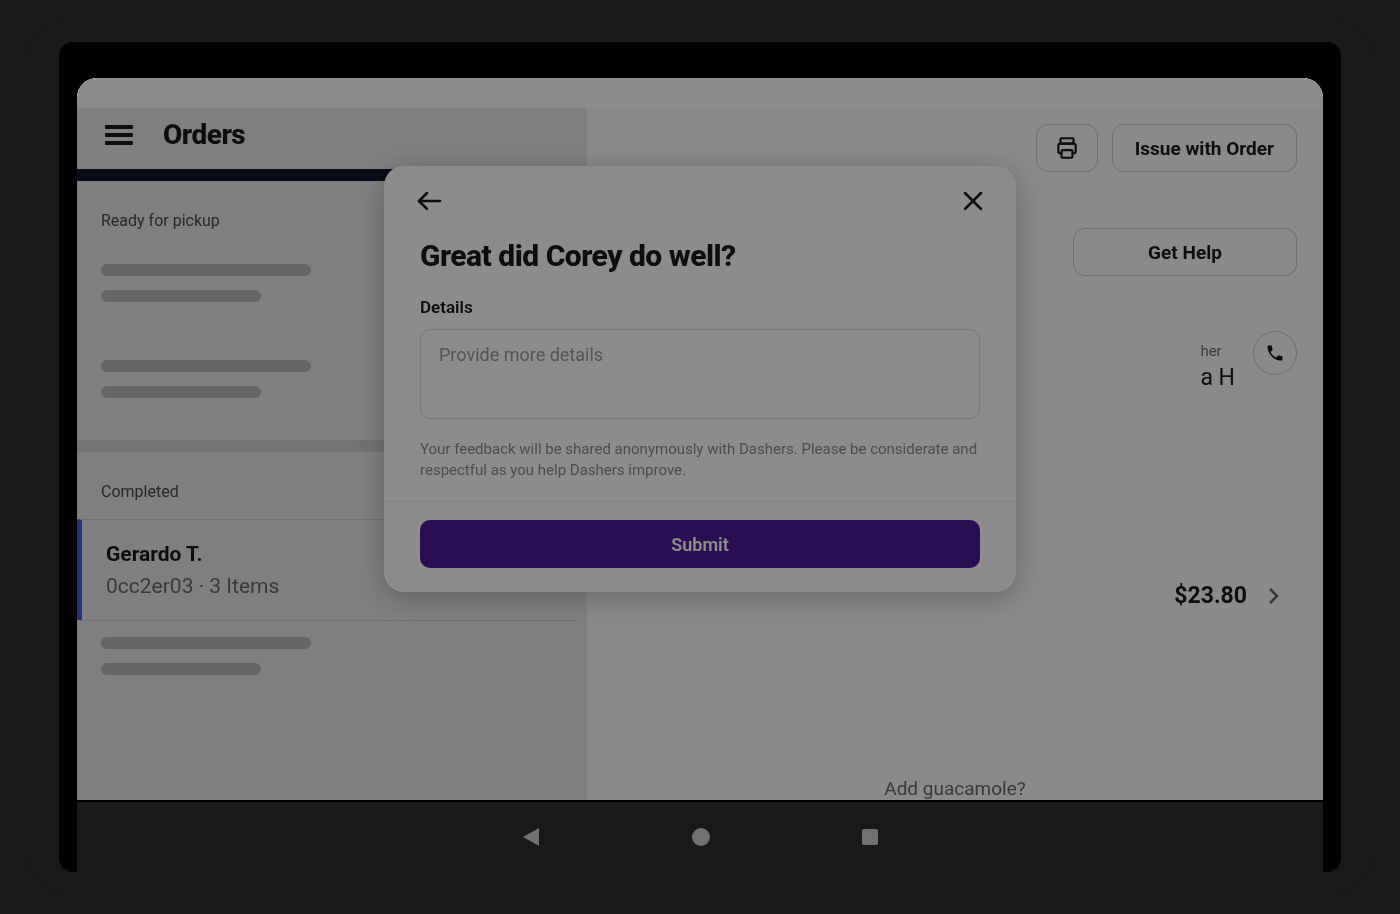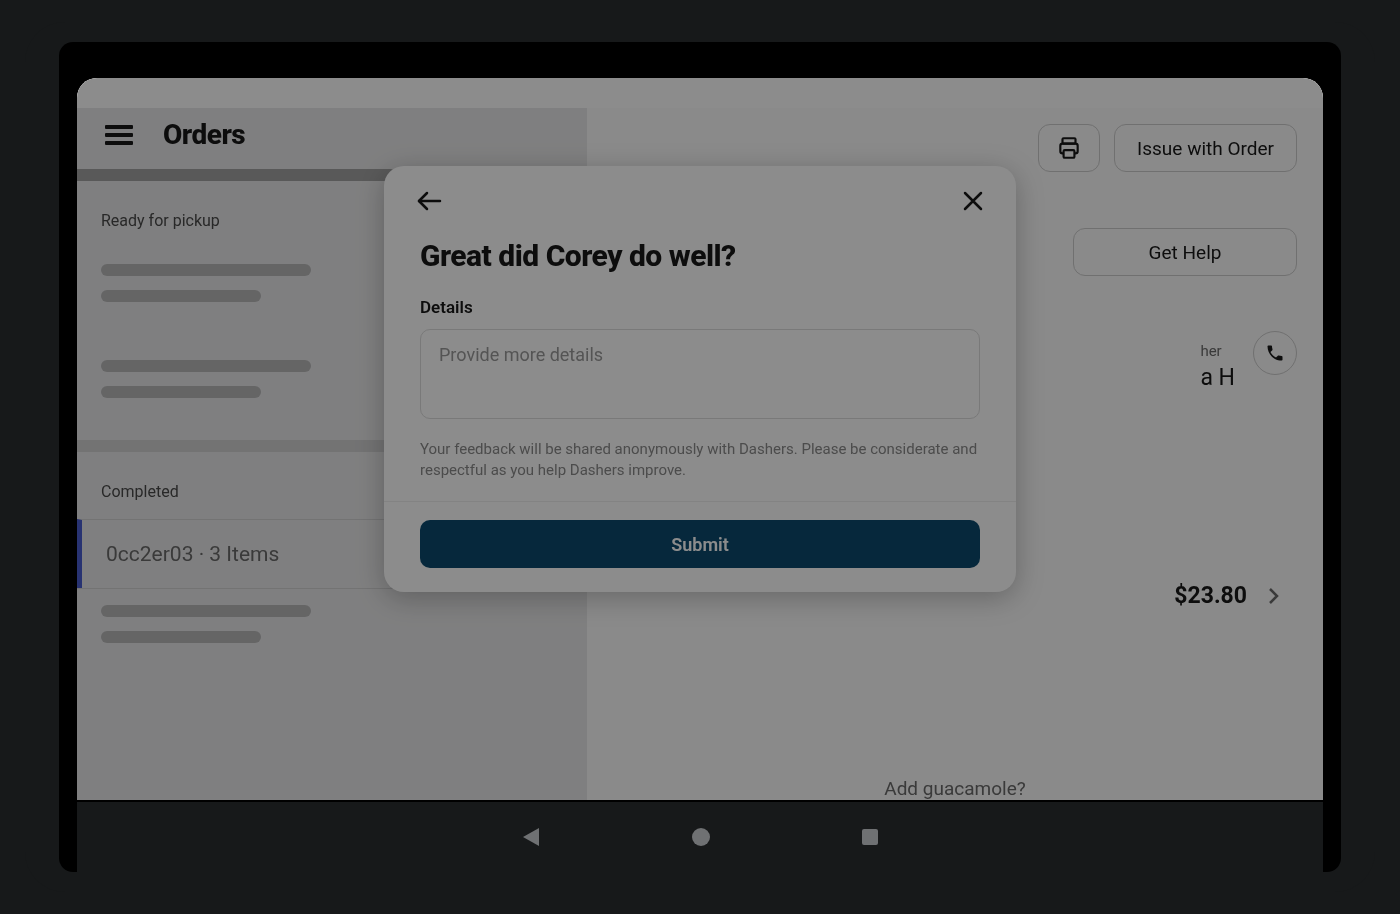--- a/index.html
+++ b/index.html
@@ -75,21 +75,21 @@
       cursor: pointer;
     }
     .menu-icon span { height: 4px; background: #191919; border-radius: 1px; }
     .page-title { font-size: 28px; font-weight: 800; color: #191919; letter-spacing: -0.5px; }
     .section-header {
       padding: 30px 24px 18px;
       font-size: 16px;
       color: #4a4a4a;
       border-top: 12px solid #d1d1d2;
     }
-    .section-header.first { border-top: 12px solid #a3a3a3; }
+    .section-header.first { border-top: 12px solid #0f172a; }
     .placeholder-card {
       padding: 16px 24px 28px;
     }
     .skeleton {
       height: 12px;
       background: #b8b8b9;
       border-radius: 20px;
       margin-bottom: 14px;
     }
     .skeleton.w1 { width: 210px; }
@@ -128,21 +128,21 @@
     }
     .pill-btn {
       height: 48px;
       border: 1px solid #ccc;
       border-radius: 12px;
       padding: 0 22px;
       display: flex;
       align-items: center;
       justify-content: center;
       font-size: 19px;
-      font-weight: 400;
+      font-weight: 700;
       cursor: pointer;
       background: #fbfbfb;
       color: #191919;
     }
     .get-help-row {
       display: flex;
       justify-content: flex-end;
       margin-bottom: 38px;
     }
     .get-help-btn {
@@ -242,21 +242,21 @@
     }
     .details-input::placeholder { color: #9a9a9a; }
     .disclaimer { font-size: 15px; color: #8a8a8a; line-height: 1.4; margin-bottom: 10px; }
     .modal-footer {
       border-top: 1px solid #eee;
       padding: 18px 36px 24px;
     }
     .submit-btn {
       width: 100%;
       height: 48px;
-      background: #0c4a6e;
+      background: #4c1d95;
       color: #fff;
       font-size: 18px;
       font-weight: 600;
       border: none;
       border-radius: 10px;
       cursor: pointer;
     }
     .nav-bar {
       position: absolute;
       bottom: 0;
@@ -299,20 +299,21 @@
           </div>
 
           <div class="placeholder-card">
             <div class="skeleton w1"></div>
             <div class="skeleton w2"></div>
           </div>
 
           <div class="section-header">Completed</div>
 
           <div class="order-item">
+            <div class="order-name">Gerardo T.</div>
             <div class="order-sub">0cc2er03 · 3 Items</div>
           </div>
 
           <div class="placeholder-card" style="border-top:1px solid #d1d1d2;">
             <div class="skeleton w1"></div>
             <div class="skeleton w2"></div>
           </div>
         </div>
 
         <div class="main-content">

